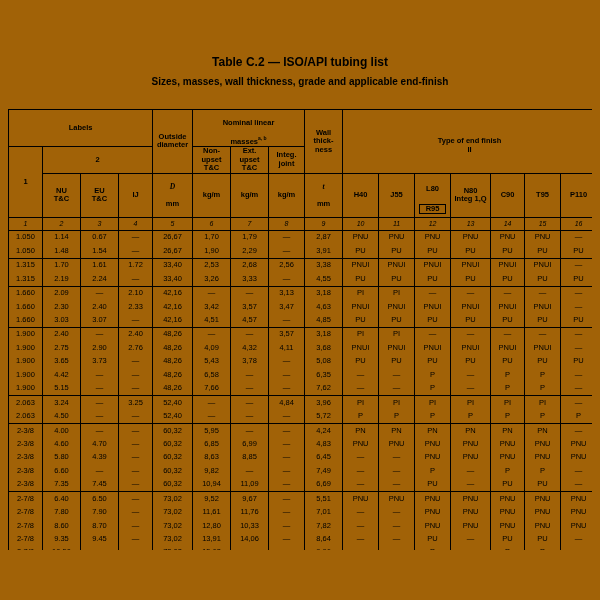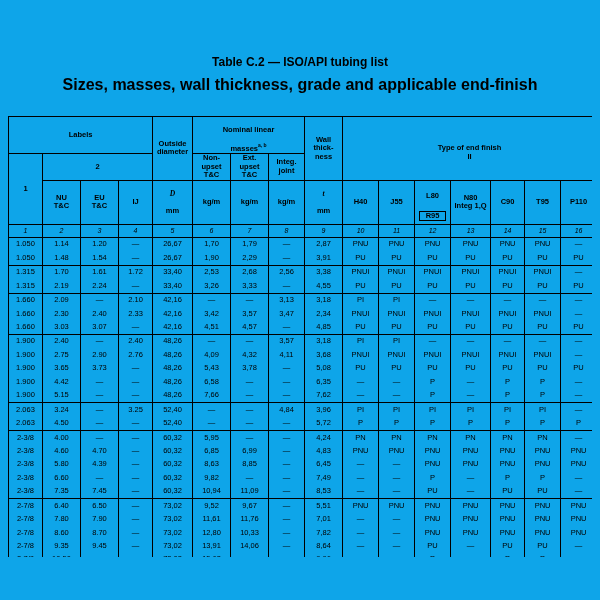--- a/index.html
+++ b/index.html
@@ -1,26 +1,26 @@
 <!DOCTYPE html>
 <html><head>
 <meta charset="utf-8">
 <style>
   html,body { margin:0; padding:0; background:#ffffff; }
   .page {
     position:relative; width:600px; height:600px; overflow:hidden;
-    background:#0ea5e9; color:#000;
+    background:#a16207; color:#000;
     font-family:"Liberation Sans", sans-serif;
   }
   .title {
     text-align:center; font-weight:bold; font-size:12px;
     padding-top:55px; margin:0;
   }
   .subtitle {
-    text-align:center; font-weight:bold; font-size:16px;
+    text-align:center; font-weight:bold; font-size:10px;
     margin:7px 0 0 0;
   }
   .table-wrap { margin:22px 8px 0 8px; height:441px; overflow:hidden; }
   table {
     border-collapse:collapse; table-layout:fixed; width:584px;
     border:1.5px solid #000;
   }
   th, td {
     padding:0 1px; text-align:center; vertical-align:middle;
     font-size:7.5px; line-height:1.15; overflow:hidden;
@@ -144,21 +144,21 @@
           <th>13</th>
           <th>14</th>
           <th>15</th>
           <th>16</th>
         </tr>
       </thead>
       <tbody>
           <tr class="sep">
             <td>1.050</td>
             <td>1.14</td>
-            <td>1.20</td>
+            <td>0.67</td>
             <td>—</td>
             <td>26,67</td>
             <td>1,70</td>
             <td>1,79</td>
             <td>—</td>
             <td>2,87</td>
             <td>PNU</td>
             <td>PNU</td>
             <td>PNU</td>
             <td>PNU</td>
@@ -240,21 +240,21 @@
           </tr>
           <tr>
             <td>1.660</td>
             <td>2.30</td>
             <td>2.40</td>
             <td>2.33</td>
             <td>42,16</td>
             <td>3,42</td>
             <td>3,57</td>
             <td>3,47</td>
-            <td>2,34</td>
+            <td>4,63</td>
             <td>PNUI</td>
             <td>PNUI</td>
             <td>PNUI</td>
             <td>PNUI</td>
             <td>PNUI</td>
             <td>PNUI</td>
             <td>—</td>
           </tr>
           <tr>
             <td>1.660</td>
@@ -474,21 +474,21 @@
           </tr>
           <tr>
             <td>2-3/8</td>
             <td>7.35</td>
             <td>7.45</td>
             <td>—</td>
             <td>60,32</td>
             <td>10,94</td>
             <td>11,09</td>
             <td>—</td>
-            <td>8,53</td>
+            <td>6,69</td>
             <td>—</td>
             <td>—</td>
             <td>PU</td>
             <td>—</td>
             <td>PU</td>
             <td>PU</td>
             <td>—</td>
           </tr>
           <tr class="sep">
             <td>2-7/8</td>

